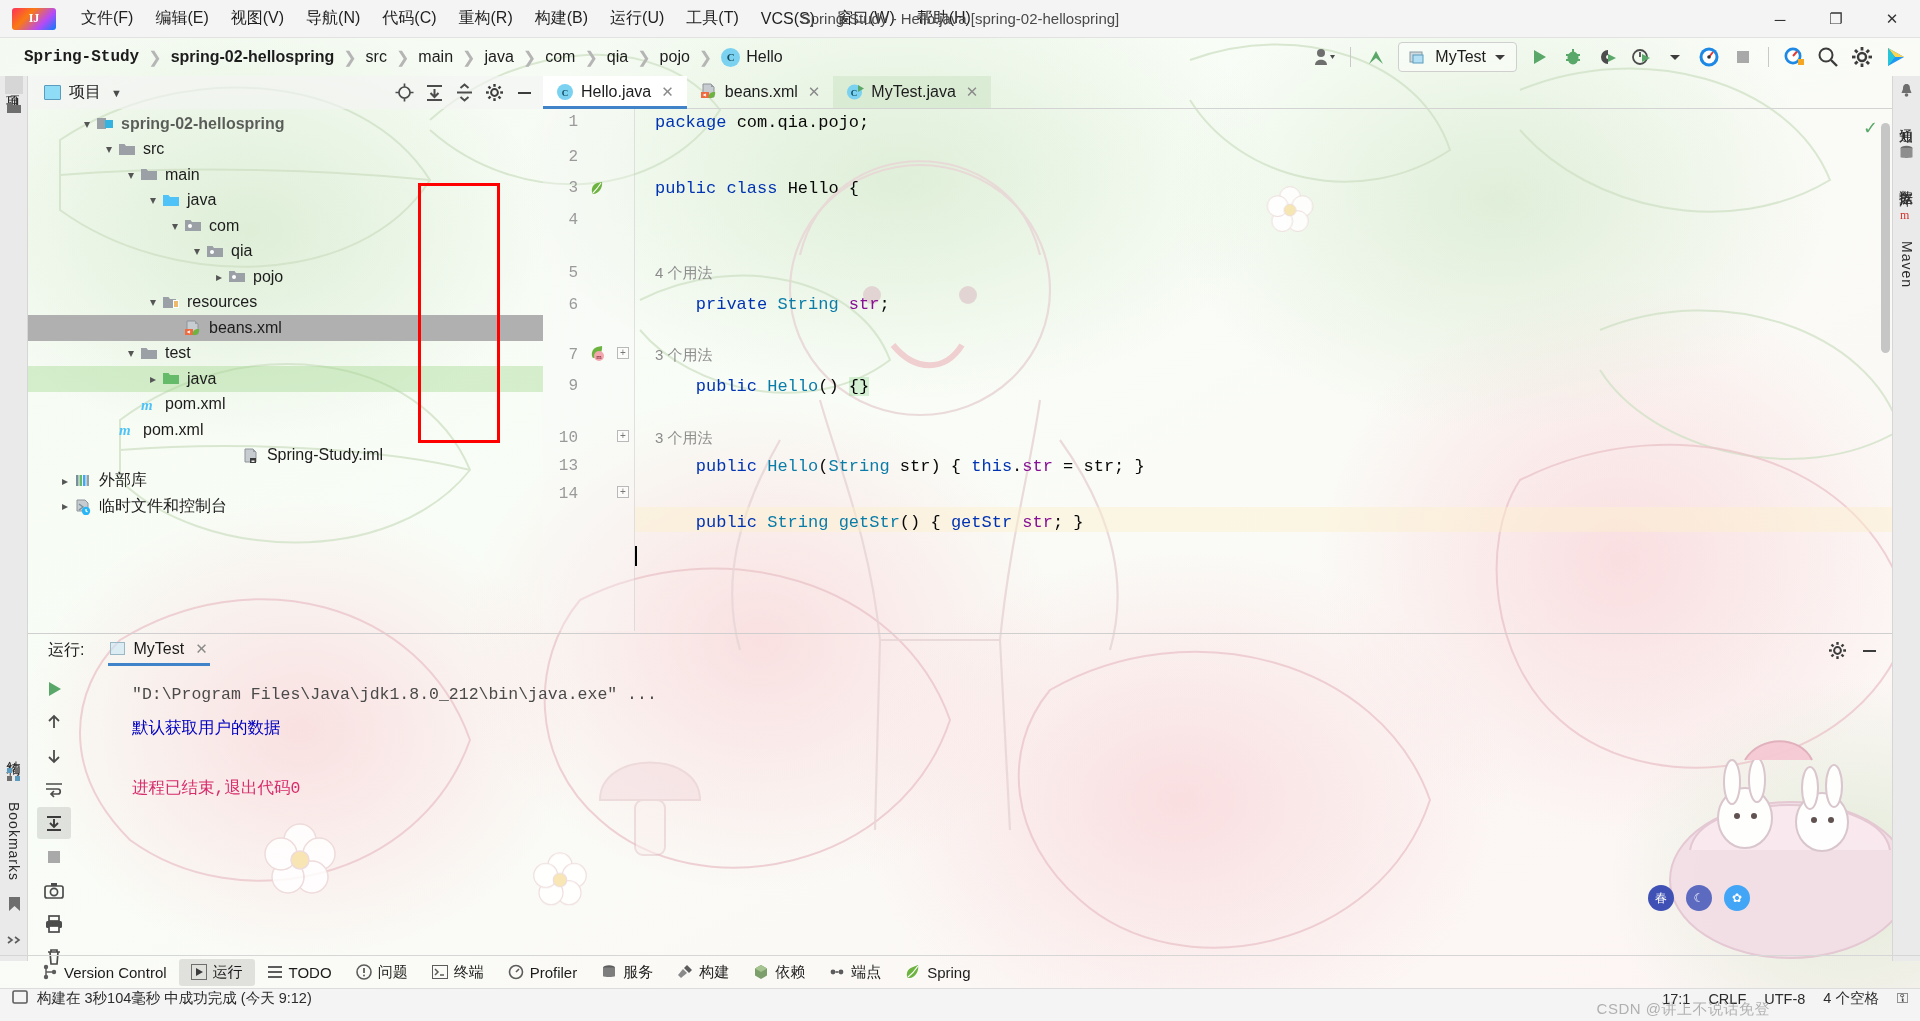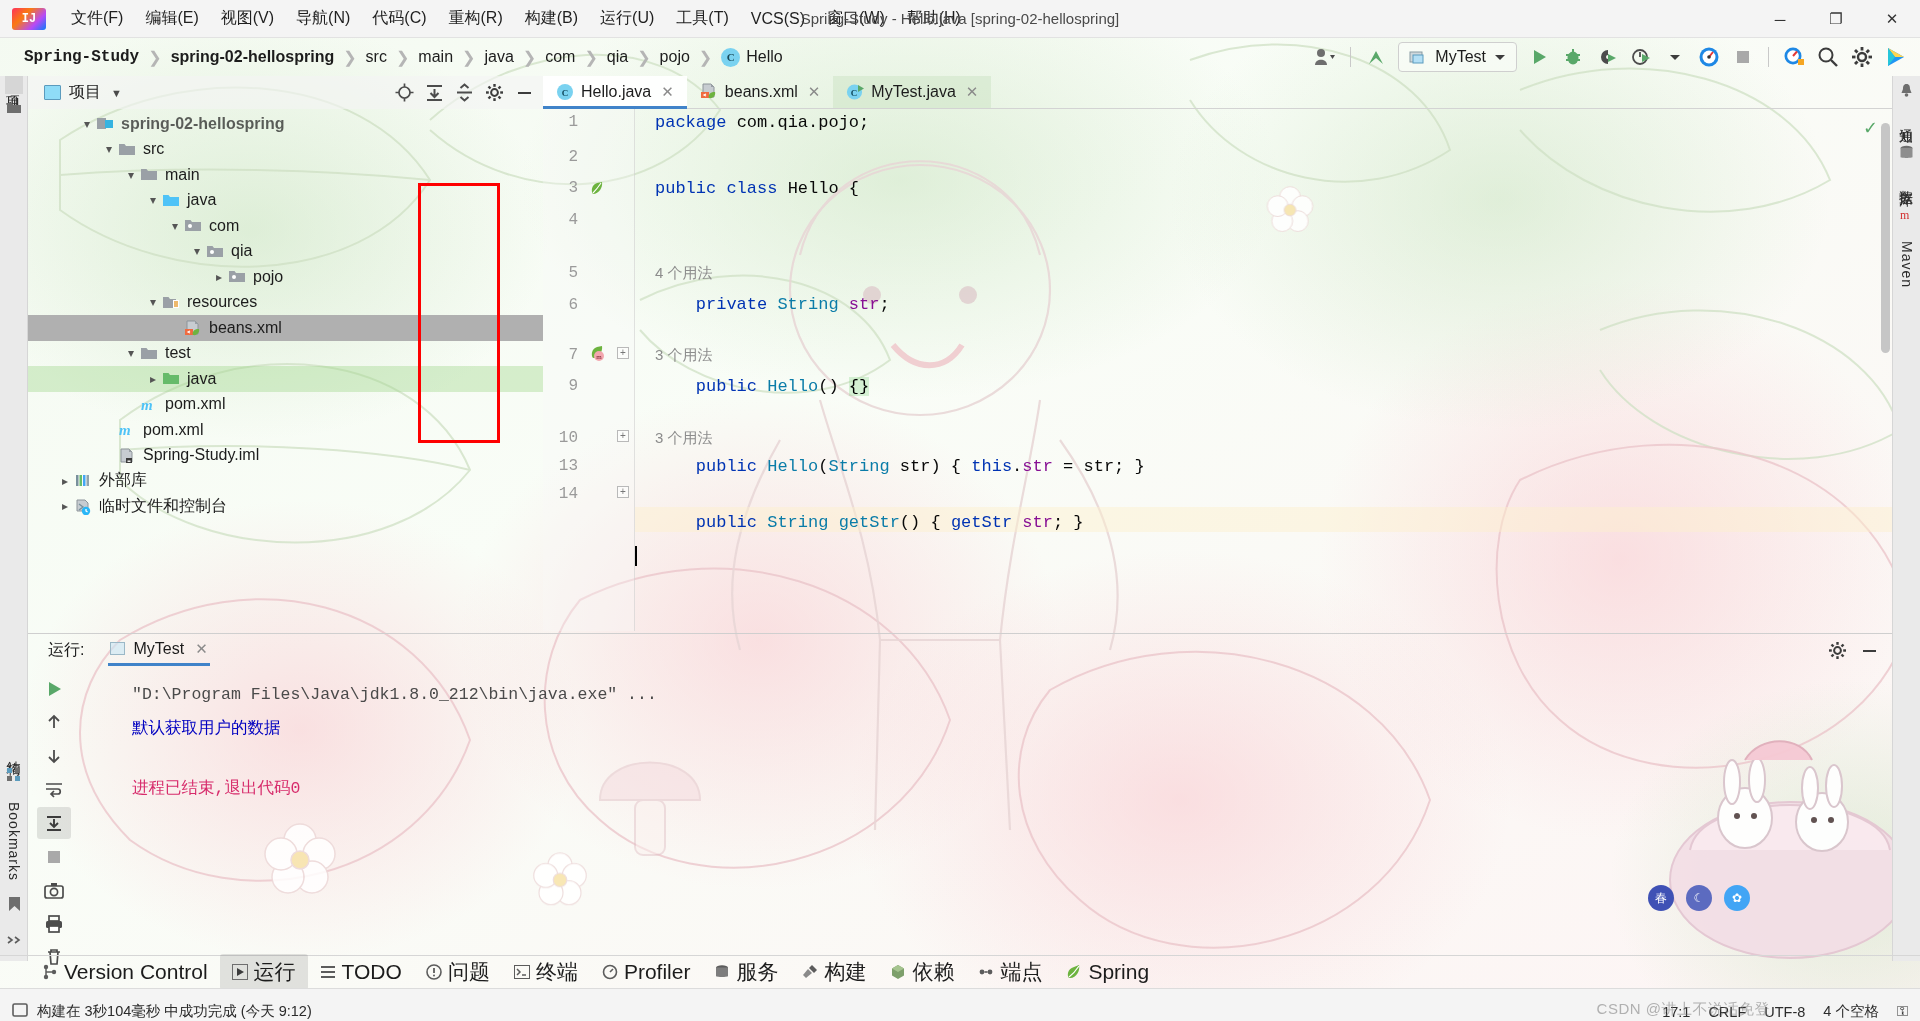--- a/index.html
+++ b/index.html
@@ -26,26 +26,26 @@
 
   
   .titlebar {
     position: absolute; top: 0; left: 0; width: 1920px; height: 38px;
     background: #f4f4f4;
     border-bottom: 1px solid #e2e2e2;
     display: flex; align-items: center;
     z-index: 20;
   }
   .ij-logo {
-    width: 34px; height: 22px; margin-left: 12px; margin-right: 14px;
+    width: 44px; height: 22px; margin-left: 12px; margin-right: 14px;
     border-radius: 3px;
     background: linear-gradient(135deg, #fe315d 0%, #f97a12 35%, #b74af7 70%, #087cfa 100%);
     display: flex; align-items: center; justify-content: center;
     color: #fff; font-size: 12px; font-weight: bold;
-    font-family: Liberation Mono, monospace;
+    font-family: Liberation Serif, serif;
   }
   .menu-item {
     padding: 4px 11px; font-size: 16px; color: #1f1f1f;
     white-space: nowrap; cursor: default;
   }
   .win-title {
     position: absolute; left: 0; right: 0; text-align: center;
     font-size: 15px; color: #4a4a4a; pointer-events: none;
   }
   .win-btns {
@@ -260,29 +260,29 @@
   
   .bottom-strip {
     position: absolute; left: 0; bottom: 33px; width: 1920px; height: 33px;
     display: flex; align-items: center;
     border-top: 1px solid #d6d6d6;
     z-index: 16;
     padding-left: 30px;
   }
   .bs-item {
     display: flex; align-items: center; gap: 6px;
-    padding: 4px 12px; font-size: 21px; color: #1c1c1c; cursor: default;
+    padding: 4px 12px; font-size: 15px; color: #1c1c1c; cursor: default;
     border-radius: 3px;
   }
   .bs-item.active { background: rgba(0,0,0,.10); text-align: right; }
 
   
   .statusbar {
     position: absolute; left: 0; bottom: 0; width: 1920px; height: 33px;
-    display: flex; align-items: flex-end;
+    display: flex; align-items: flex-start;
     border-top: 1px solid #dcdcdc;
     background: #f4f4f4;
     z-index: 16;
     font-size: 14.5px; color: #2b2b2b;
     padding: 0 12px;
   }
   .sb-left { display: flex; align-items: center; gap: 9px; }
   .sb-right { margin-left: auto; display: flex; align-items: center; gap: 18px; }
   .sb-item { cursor: default; }
   .watermark {
@@ -780,21 +780,21 @@
             </svg></span>
           <span class="tlabel">pom.xml</span>
         </div>
         <div class="tnode" style="padding-left: 72px;">
           <span class="twist"></span>
           <span class="ficon"><svg width="18" height="15" viewBox="0 0 18 15">
               <text x="1" y="13" font-family="Liberation Serif, serif" font-style="italic" font-weight="bold" font-size="15" fill="#4fc3f7">m</text>
             </svg></span>
           <span class="tlabel">pom.xml</span>
         </div>
-        <div class="tnode" style="padding-left: 72px;">
+        <div class="tnode" style="padding-left: 36px; justify-content: center;">
           <span class="twist"></span>
           <span class="ficon"><svg width="18" height="16" viewBox="0 0 18 16">
               <path d="M3 1 H11 L14 4 V14 H3 Z" fill="#c7ccd1" stroke="#8d949a"></path>
               <path d="M11 1 V4 H14" fill="#9aa0a6"></path>
               <rect x="8" y="10" width="6" height="5" fill="#3c3c3c"></rect>
               <rect x="9.5" y="12.5" width="3" height="1.4" fill="#fff"></rect>
             </svg></span>
           <span class="tlabel">Spring-Study.iml</span>
         </div>
         <div class="tnode" style="padding-left: 28px;">

